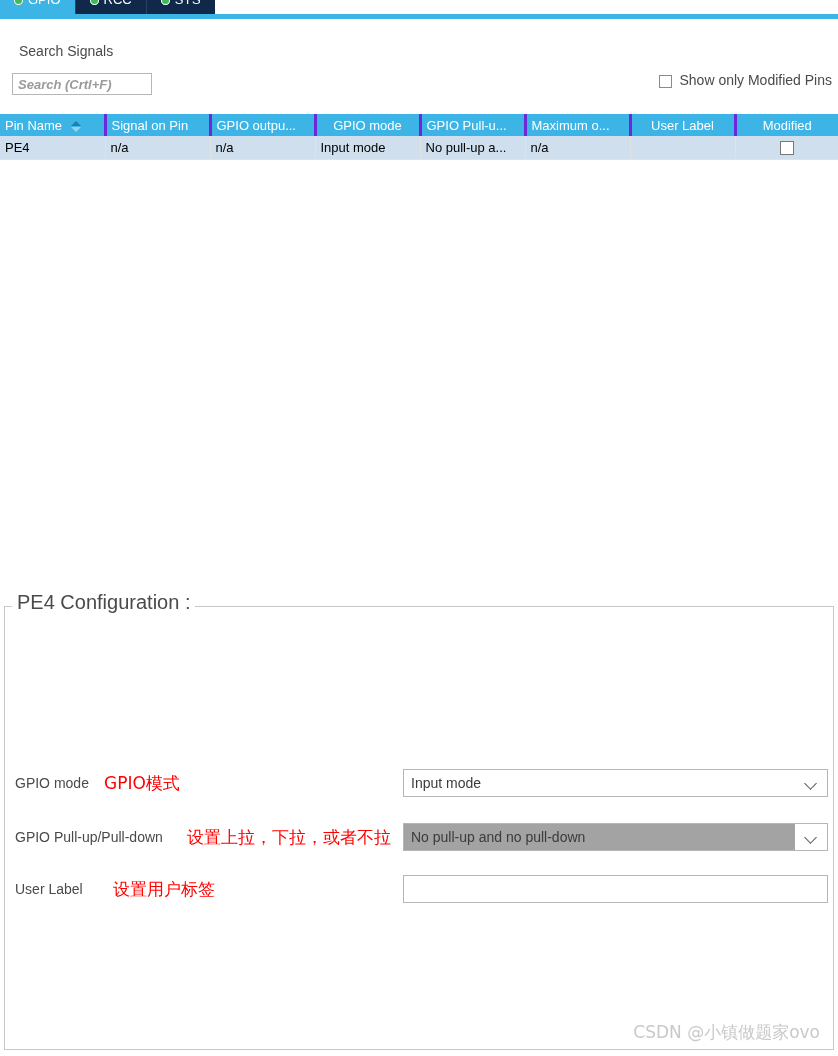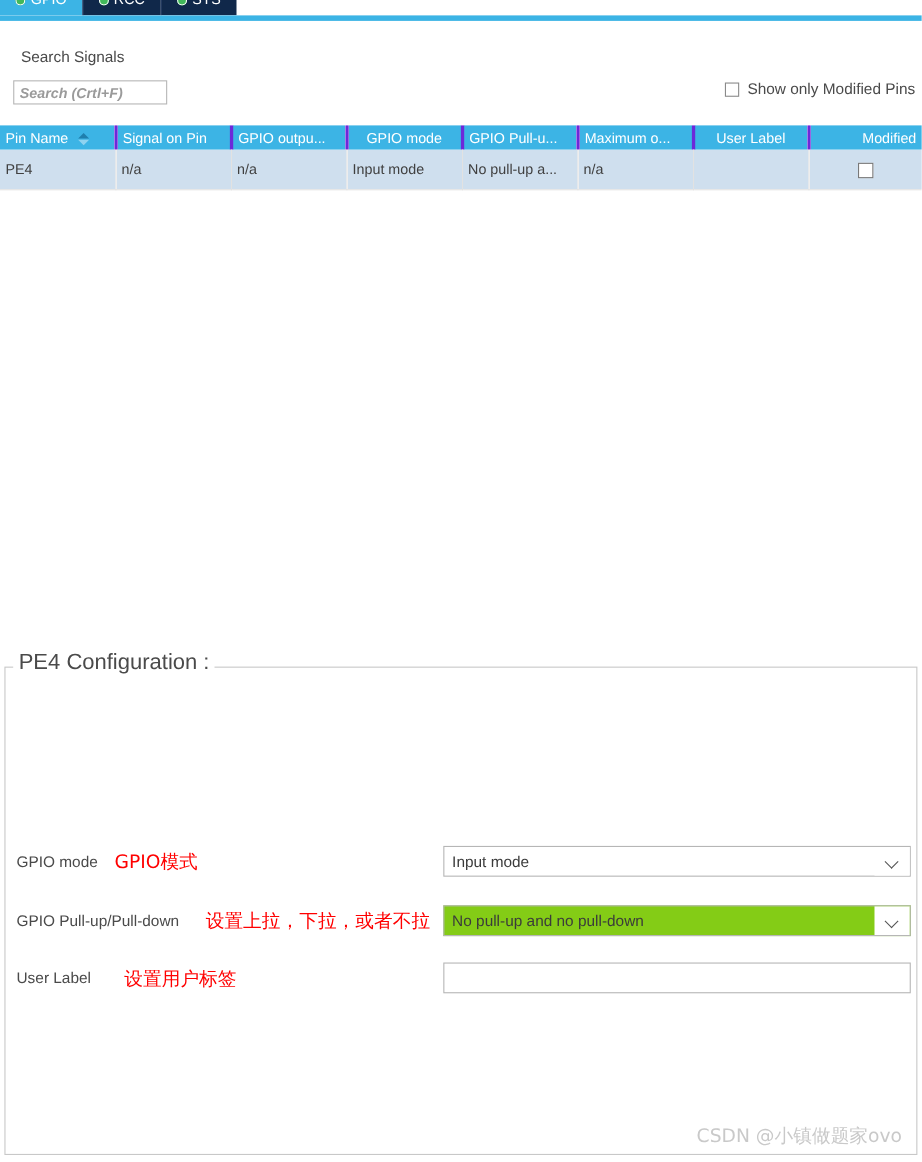--- a/index.html
+++ b/index.html
@@ -128,30 +128,30 @@
     font-size: 13px;
     height: 22px;
     padding: 0 5px;
     text-align: left;
     border-right: 3px solid #6d28d9;
     white-space: nowrap;
     overflow: hidden;
     box-sizing: border-box;
   }
   .table th.center { text-align: center; }
-  .table th:last-child { border-right: none; text-align: right; }
+  .table th:last-child { border-right: none; }
   .table td {
-    height: 36px;
+    height: 23px;
     padding: 0 5px;
     border-right: 1px solid #e2e2e2;
     border-bottom: 1px solid #e2e2e2;
     white-space: nowrap;
     overflow: hidden;
     box-sizing: border-box;
-    color: #404040;
+    color: #000000;
   }
   .table td:last-child { border-right: none; }
   .table tr.selected td { background: #cfdfee; }
   .table tr.normal td   { background: #ffffff; }
   .table td.center { text-align: center; padding: 0; }
 
   .sorter {
     display: inline-block;
     vertical-align: middle;
     margin-left: 5px;
@@ -242,21 +242,21 @@
     align-items: center;
   }
   .ctrl .val {
     flex: 1;
     padding: 0 7px;
     font-size: 14px;
     color: #3b3b3b;
     white-space: nowrap;
     overflow: hidden;
   }
-  .ctrl.highlight { background: #84cc16; }
+  .ctrl.highlight { background: #a3a3a3; }
   .ctrl.highlight .val { background: transparent; }
   .arrow-btn {
     width: 32px;
     height: 100%;
     background: #ffffff;
     display: flex;
     align-items: center;
     justify-content: center;
     flex: none;
   }

